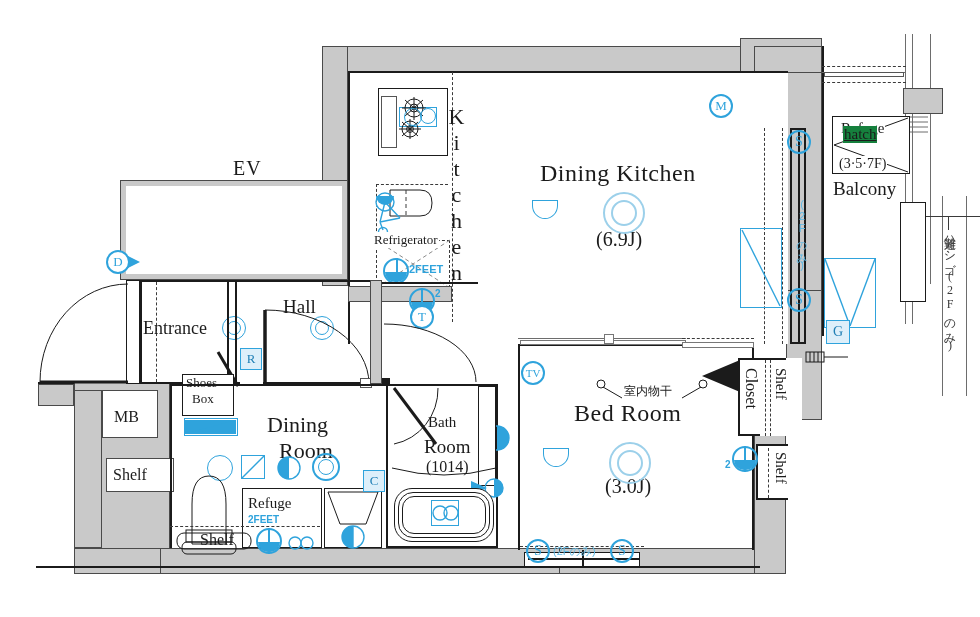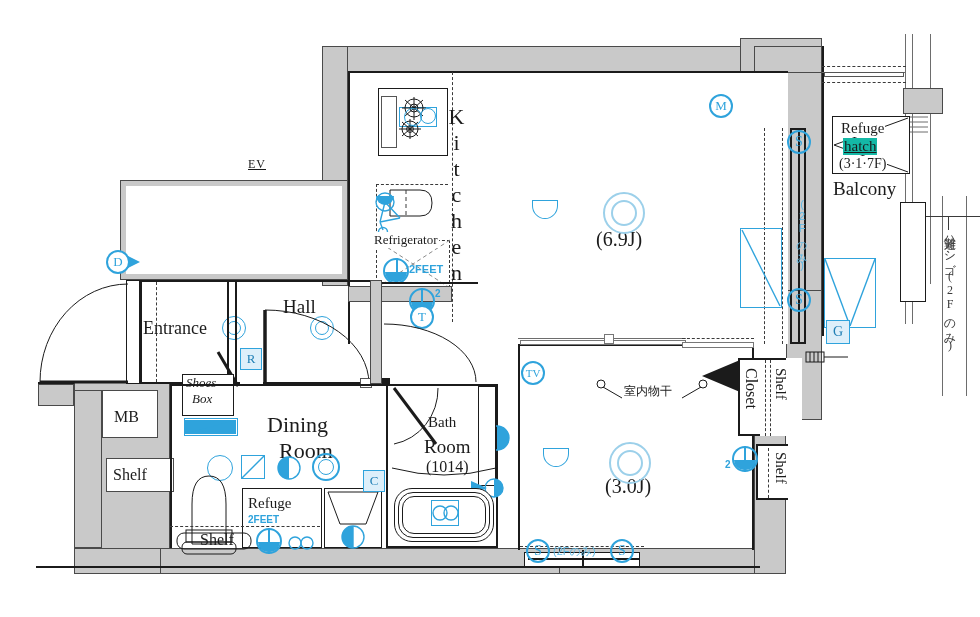--- a/index.html
+++ b/index.html
@@ -10,21 +10,21 @@
   .wall{position:absolute;background:#c9c9c9;border:1px solid #4a4a4a;box-sizing:border-box;}
   .wallnb{position:absolute;background:#c9c9c9;box-sizing:border-box;}
   .room{position:absolute;background:#ffffff;border:1px solid #1b1b1b;box-sizing:border-box;}
   .thin{position:absolute;background:#ffffff;border:1px solid #555;box-sizing:border-box;}
   .ln{position:absolute;background:#1b1b1b;}
   .lnt{position:absolute;background:#6d6d6d;}
   .dash-h{position:absolute;border-top:1px dashed #3a3a3a;}
   .dash-v{position:absolute;border-left:1px dashed #3a3a3a;}
 
   .lbl{position:absolute;color:#1b1b1b;white-space:nowrap;font-family:"Liberation Serif",serif;}
-  .lbl.small{font-size:11px;font-style:italic;}
+  .lbl.small{font-size:11px;}
   .vert{writing-mode:vertical-rl;text-orientation:upright;}
   .vertrl{writing-mode:vertical-rl;}
 
   
   .b-cir{position:absolute;border:2px solid #2fa3dc;border-radius:50%;box-sizing:border-box;}
   .b-cir-thin{position:absolute;border:1.5px solid #2fa3dc;border-radius:50%;box-sizing:border-box;}
   .b-rect{position:absolute;border:1.5px solid #2fa3dc;box-sizing:border-box;}
   .b-fill{position:absolute;background:#2fa3dc;}
   .b-txt{position:absolute;color:#2fa3dc;font-family:"Liberation Sans",sans-serif;font-weight:bold;white-space:nowrap;}
   .b-txt-l{position:absolute;color:#5fb9e4;font-family:"Liberation Sans",sans-serif;white-space:nowrap;}
@@ -136,20 +136,21 @@
   <div class="b-txt" style="left:409px;top:263px;font-size:11px;">2FEET</div>
 
   <div class="wall" style="left:348px;top:286px;width:104px;height:16px;"></div>
 
   <div class="b-cir" style="left:409px;top:288px;width:26px;height:26px;"></div>
   <div class="b-fill" style="left:411px;top:302px;width:22px;height:10px;border-radius:0 0 11px 11px;"></div>
   <div class="ln" style="left:421px;top:288px;width:1.5px;height:26px;background:#2fa3dc;"></div>
   <div class="b-txt" style="left:435px;top:288px;font-size:10px;">2</div>
   <div class="badge" style="left:410px;top:305px;width:24px;height:24px;font-size:13px;">T</div>
 
+  <div class="lbl" style="left:540px;top:160px;font-size:24px;letter-spacing:0.5px;">Dining Kitchen</div>
   <div class="lbl" style="left:596px;top:228px;font-size:20px;">(6.9J)</div>
   <div class="ring-out" style="left:603px;top:192px;width:42px;height:42px;"></div>
   <div class="ring-in" style="left:611px;top:200px;width:26px;height:26px;"></div>
   <div class="bowl" style="left:532px;top:200px;width:26px;height:19px;"></div>
 
   <div class="dash-v" style="left:764px;top:128px;height:216px;"></div>
   <div class="dash-v" style="left:782px;top:128px;height:216px;"></div>
   <div class="ln" style="left:790px;top:128px;width:1.5px;height:216px;"></div>
   <div class="ln" style="left:798px;top:128px;width:1.5px;height:216px;"></div>
   <div class="ln" style="left:804px;top:128px;width:1.5px;height:216px;"></div>
@@ -182,22 +183,22 @@
     <line x1="0" y1="13" x2="20" y2="13" class="swg"></line>
     <line x1="0" y1="18" x2="20" y2="18" class="swg"></line>
   </svg>
 
   <div class="thin" style="left:832px;top:116px;width:78px;height:58px;border:1px solid #1b1b1b;"></div>
   <svg style="left:832px;top:116px;width:78px;height:58px;">
     <line x1="76" y1="2" x2="2" y2="29" class="sw"></line>
     <line x1="2" y1="29" x2="76" y2="56" class="sw"></line>
   </svg>
   <div class="lbl" style="left:840px;top:120px;font-size:15px;background:#fff;padding:0 1px;">Refuge</div>
-  <div class="lbl" style="left:843px;top:138px;font-size:15px;background:#14b8a6;padding:0 1px;text-decoration:underline;">hatch</div>
-  <div class="lbl" style="left:838px;top:156px;font-size:14px;background:#fff;padding:0 1px;">(3·1·7F)</div>
+  <div class="lbl" style="left:843px;top:126px;font-size:15px;background:#15803d;padding:0 1px;text-decoration:underline;">hatch</div>
+  <div class="lbl" style="left:838px;top:156px;font-size:14px;background:#fff;padding:0 1px;">(3·5·7F)</div>
   <div class="lbl" style="left:833px;top:178px;font-size:19px;">Balcony</div>
 
   <div class="thin" style="left:900px;top:202px;width:26px;height:100px;border:1px solid #1b1b1b;"></div>
   <div class="ln" style="left:926px;top:216px;width:62px;height:1px;background:#3a3a3a;"></div>
   <div class="ln" style="left:948px;top:216px;width:1px;height:14px;background:#3a3a3a;"></div>
   <div class="lbl vert" style="left:941px;top:228px;font-size:12px;color:#3a3a3a;">避難ハシゴ(2Fのみ)</div>
 
   <div class="b-rect" style="left:824px;top:258px;width:52px;height:70px;"></div>
   <svg style="left:824px;top:258px;width:52px;height:70px;">
     <line x1="1" y1="1" x2="26" y2="68" class="swb"></line>
@@ -207,20 +208,21 @@
 
   <div class="ln" style="left:518px;top:344px;width:236px;height:1.5px;"></div>
   <div class="ln" style="left:518px;top:344px;width:1.5px;height:206px;"></div>
   <div class="ln" style="left:752px;top:344px;width:1.5px;height:206px;"></div>
   <div class="lnt" style="left:518px;top:338px;width:168px;height:1px;"></div>
   <div class="thin" style="left:520px;top:340px;width:166px;height:5px;border:1px solid #777;"></div>
   <div class="thin" style="left:604px;top:334px;width:10px;height:10px;border:1px solid #777;"></div>
   <div class="dash-h" style="left:682px;top:338px;width:72px;"></div>
   <div class="thin" style="left:682px;top:342px;width:72px;height:6px;border:1px solid #777;"></div>
 
+  <div class="lbl" style="left:574px;top:400px;font-size:24px;letter-spacing:0.5px;">Bed Room</div>
   <div class="lbl" style="left:605px;top:475px;font-size:20px;">(3.0J)</div>
   <div class="ring-out" style="left:609px;top:442px;width:42px;height:42px;"></div>
   <div class="ring-in" style="left:617px;top:450px;width:26px;height:26px;"></div>
   <div class="bowl" style="left:543px;top:448px;width:26px;height:19px;"></div>
 
   <svg style="left:596px;top:380px;width:112px;height:26px;">
     <circle cx="5" cy="4" r="4" class="sw"></circle>
     <circle cx="107" cy="4" r="4" class="sw"></circle>
     <line x1="7" y1="7" x2="26" y2="18" class="sw"></line>
     <line x1="105" y1="7" x2="86" y2="18" class="sw"></line>
@@ -411,21 +413,21 @@
 
   <div class="thin" style="left:394px;top:488px;width:100px;height:54px;border:1.5px solid #1b1b1b;border-radius:18px;"></div>
   <div class="thin" style="left:398px;top:492px;width:92px;height:46px;border:1px solid #1b1b1b;border-radius:15px;"></div>
   <div class="thin" style="left:402px;top:496px;width:84px;height:38px;border:1px solid #1b1b1b;border-radius:12px;"></div>
   <div class="b-rect" style="left:431px;top:500px;width:28px;height:26px;"></div>
   <svg style="left:431px;top:500px;width:28px;height:26px;">
     <circle cx="9" cy="13" r="7" class="swb"></circle>
     <circle cx="20" cy="13" r="7" class="swb"></circle>
   </svg>
 
-  <div class="lbl" style="left:248px;top:157px;font-size:12px;letter-spacing:1px;text-decoration:underline;">EV</div>
+  <div class="lbl" style="left:233px;top:157px;font-size:20px;letter-spacing:1px;">EV</div>
 
   <div class="ln" style="left:38px;top:382px;width:36px;height:1.5px;"></div>
   <div class="ln" style="left:36px;top:566px;width:8px;height:1.5px;"></div>
   <div class="ln" style="left:44px;top:566px;width:716px;height:1.5px;"></div>
   <div class="wall" style="left:74px;top:390px;width:28px;height:158px;"></div>
   <div class="wall" style="left:38px;top:384px;width:36px;height:22px;"></div>
 
 </div>
 
 </body></html>

